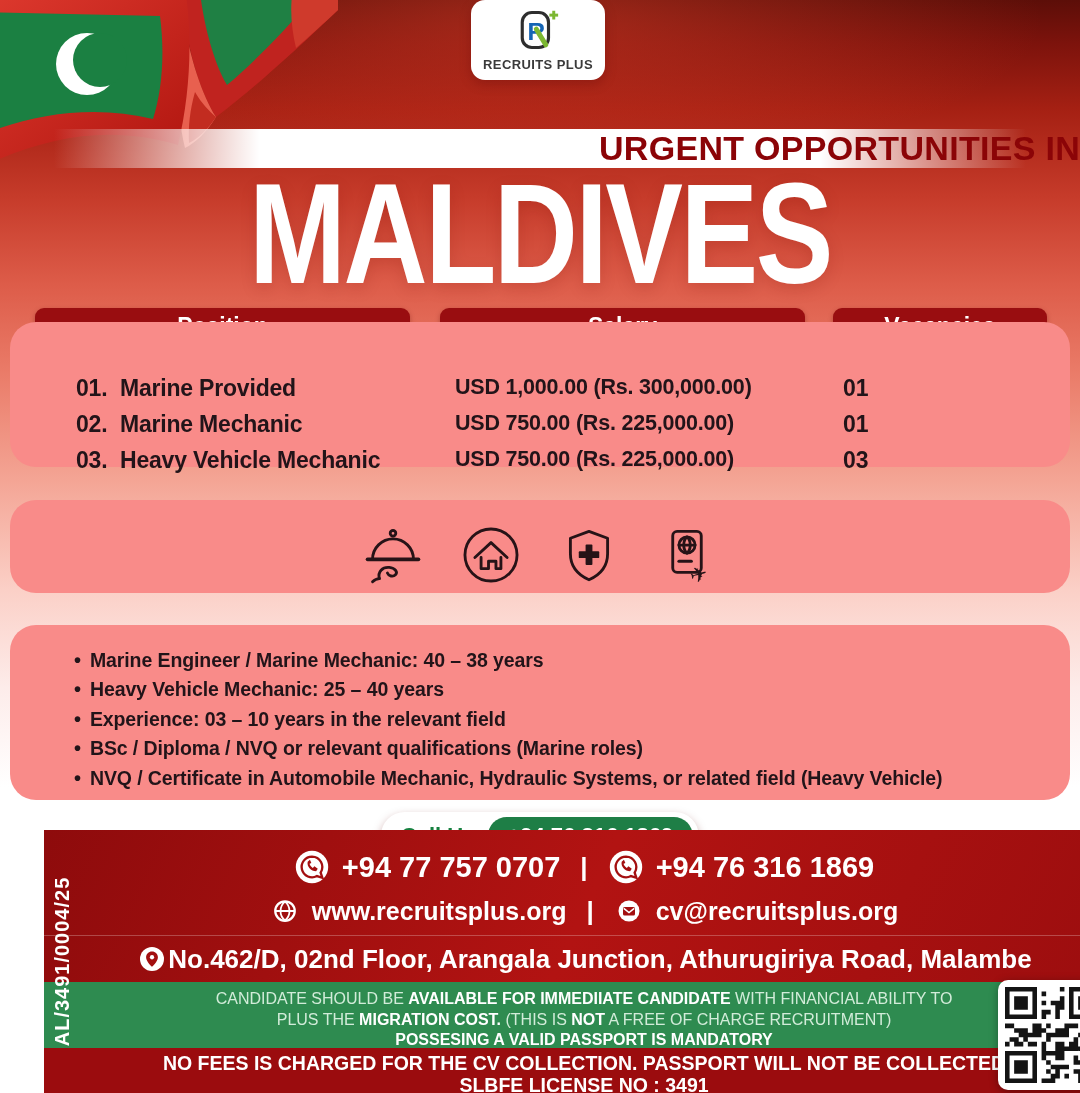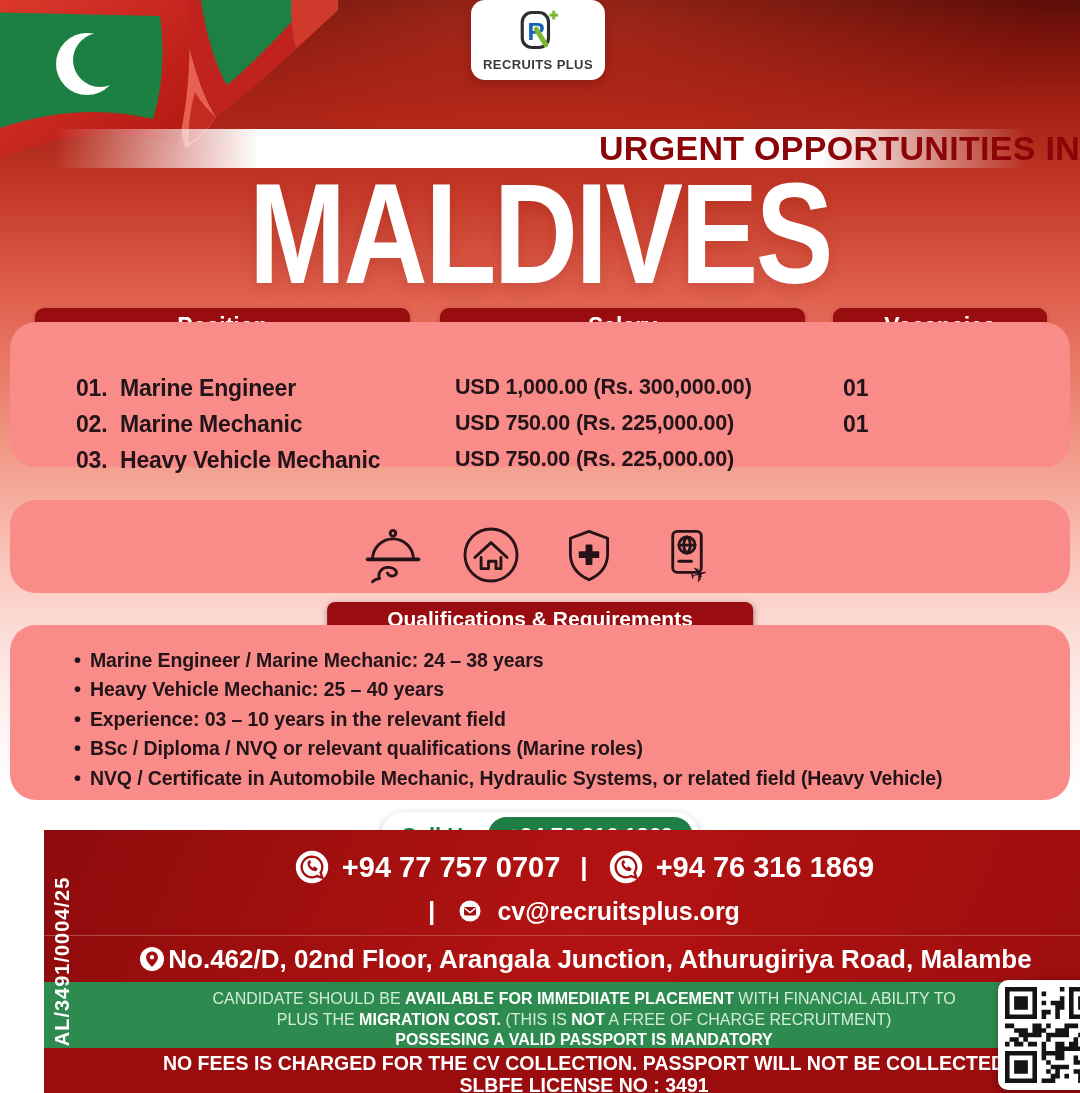--- a/index.html
+++ b/index.html
@@ -130,39 +130,40 @@
   <h1 class="title">MALDIVES</h1>
 
   <div class="pill pill-position">Position</div>
   <div class="pill pill-salary">Salary</div>
   <div class="pill pill-vacancies">Vacancies</div>
 
   <section class="card jobs-card">
     <div class="job-row r0">
       <span class="cell-pos">
         <span class="num">01.</span>
-        <span>Marine Engineer</span>
+        <span>Marine Provided</span>
       </span>
       <span class="cell-sal">USD 1,000.00 (Rs. 300,000.00)</span>
       <span class="cell-vac">01</span>
     </div>
     <div class="job-row r1">
       <span class="cell-pos">
         <span class="num">02.</span>
         <span>Marine Mechanic</span>
       </span>
       <span class="cell-sal">USD 750.00 (Rs. 225,000.00)</span>
       <span class="cell-vac">01</span>
     </div>
     <div class="job-row r2">
       <span class="cell-pos">
         <span class="num">03.</span>
         <span>Heavy Vehicle Mechanic</span>
       </span>
       <span class="cell-sal">USD 750.00 (Rs. 225,000.00)</span>
+      <span class="cell-vac">03</span>
     </div>
   </section>
 
   <section class="card benefits-card">
     <svg class="benefit-icon" viewBox="0 0 100 100" fill="none" stroke="#261317" stroke-width="4.6" stroke-linecap="round" stroke-linejoin="round" aria-hidden="true">
       <circle cx="50" cy="15" r="4.5"></circle>
       <path d="M17 57 A33 33 0 0 1 83 57"></path>
       <path d="M9 57 H91" stroke-width="6"></path>
       <path d="M28 88 C25 77 33 69 44 70 C54 71 58 78 54 82 C50 86 43 84 41 79"></path>
       <path d="M17 93 C21 89 24 88 28 88"></path>
@@ -180,25 +181,24 @@
     <svg class="benefit-icon" viewBox="0 0 100 100" fill="none" stroke="#261317" stroke-width="4.6" stroke-linecap="round" stroke-linejoin="round" aria-hidden="true">
       <rect x="27" y="12" width="46" height="66" rx="7"></rect>
       <circle cx="50" cy="34" r="13"></circle>
       <path d="M37 34 H63"></path>
       <path d="M50 21 C57 27 57 41 50 47 M50 21 C43 27 43 41 50 47"></path>
       <path d="M37 60 H57" stroke-width="5"></path>
       <text x="55" y="93" font-size="34" fill="#261317" stroke="none" transform="rotate(-16 70 82)" font-family="DejaVu Sans, sans-serif">✈</text>
     </svg>
   </section>
 
-  <div class="section-pill qual-pill">Qualifications &amp; Requirements</div>
   <section class="card qual-card">
     <div class="bullet">
         <span class="dot">•</span>
-        <span>Marine Engineer / Marine Mechanic: 24 – 38 years</span>
+        <span>Marine Engineer / Marine Mechanic: 40 – 38 years</span>
       </div>
     <div class="bullet">
         <span class="dot">•</span>
         <span>Heavy Vehicle Mechanic: 25 – 40 years</span>
       </div>
     <div class="bullet">
         <span class="dot">•</span>
         <span>Experience: 03 – 10 years in the relevant field</span>
       </div>
     <div class="bullet">
@@ -231,20 +231,27 @@
         <svg class="badge" width="36" height="36" viewBox="0 0 40 40" aria-hidden="true">
           <circle cx="20" cy="20" r="18" fill="#fff"></circle>
           <path d="M20 8.5 a11.5 11.5 0 1 0 5.5 21.6 l6 1.9 -1.9 -5.8 A11.5 11.5 0 0 0 20 8.5 Z" fill="none" stroke="#a30f10" stroke-width="2.6"></path>
           <path d="M15.2 14.2 c-1.2 5.4 3.6 10.4 9.4 10.6 l1.8 -2.9 -3.7 -2.6 -1.8 1.7 c-1.8 -1 -3.2 -2.6 -3.6 -4.5 l2 -1 -1.6 -3.6 Z" fill="#a30f10"></path>
         </svg>
         <span>+94 76 316 1869</span>
       </span>
     </div>
 
     <div class="contact-row row2">
+      <span class="contact-item">
+        <svg class="badge" width="30" height="30" viewBox="0 0 40 40" aria-hidden="true">
+          <circle cx="20" cy="20" r="13" fill="none" stroke="#fff" stroke-width="3"></circle>
+          <path d="M7.5 20 H32.5 M20 7.5 c8 6.5 8 18.5 0 25 M20 7.5 c-8 6.5 -8 18.5 0 25" fill="none" stroke="#fff" stroke-width="2.4"></path>
+        </svg>
+        <span>www.recruitsplus.org</span>
+      </span>
       <span class="sep">|</span>
       <span class="contact-item">
         <svg class="badge" width="30" height="30" viewBox="0 0 40 40" aria-hidden="true">
           <circle cx="20" cy="20" r="14" fill="#fff"></circle>
           <rect x="12" y="14.5" width="16" height="11.5" rx="2" fill="#a30f10"></rect>
           <path d="M13 16.5 L20 22 L27 16.5" fill="none" stroke="#fff" stroke-width="2"></path>
         </svg>
         <span>cv@recruitsplus.org</span>
       </span>
     </div>
@@ -253,21 +260,21 @@
       <svg class="badge" width="32" height="32" viewBox="0 0 40 40" aria-hidden="true">
         <circle cx="20" cy="20" r="15" fill="#fff"></circle>
         <path d="M20 10.5 c-4.2 0 -7.4 3.2 -7.4 7.3 c0 5.3 7.4 12 7.4 12 s7.4 -6.7 7.4 -12 c0 -4.1 -3.2 -7.3 -7.4 -7.3 Z" fill="#a30f10"></path>
         <circle cx="20" cy="17.8" r="2.7" fill="#fff"></circle>
       </svg>
       <span>No.462/D, 02nd Floor, Arangala Junction, Athurugiriya Road, Malambe</span>
     </div>
 
     <div class="notice-band">
       <div class="notice-inner">
-        <div><span>CANDIDATE SHOULD BE </span><span class="seg-bold">AVAILABLE FOR IMMEDIIATE PLACEMENT</span><span> WITH FINANCIAL ABILITY TO</span></div>
+        <div><span>CANDIDATE SHOULD BE </span><span class="seg-bold">AVAILABLE FOR IMMEDIIATE CANDIDATE</span><span> WITH FINANCIAL ABILITY TO</span></div>
         <div><span>PLUS THE </span><span class="seg-bold">MIGRATION COST.</span><span> (THIS IS </span><span class="seg-bold">NOT</span><span> A FREE OF CHARGE RECRUITMENT)</span></div>
         <div><span class="seg-bold">POSSESING A VALID PASSPORT IS MANDATORY</span></div>
       </div>
     </div>
 
     <div class="bottom-band">
       <div>NO FEES IS CHARGED FOR THE CV COLLECTION. PASSPORT WILL NOT BE COLLECTED</div>
       <div>SLBFE LICENSE NO : 3491</div>
     </div>
 

